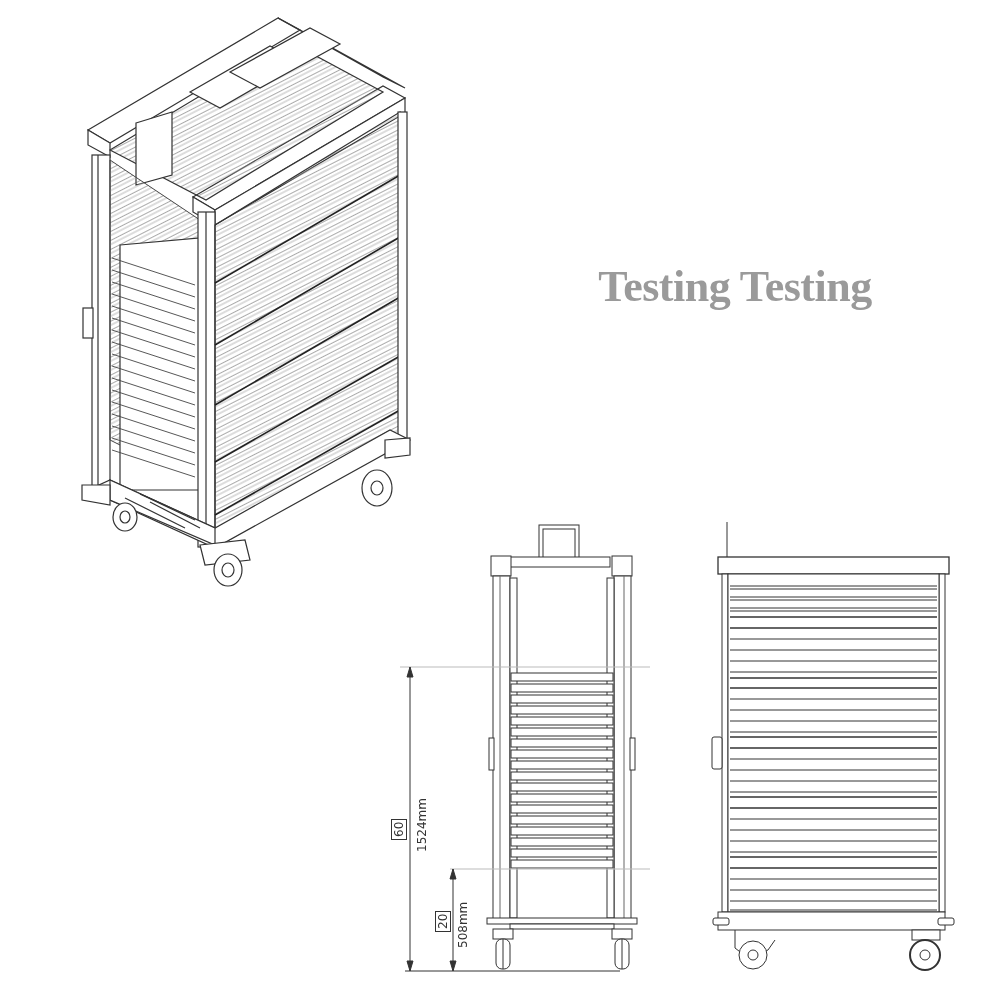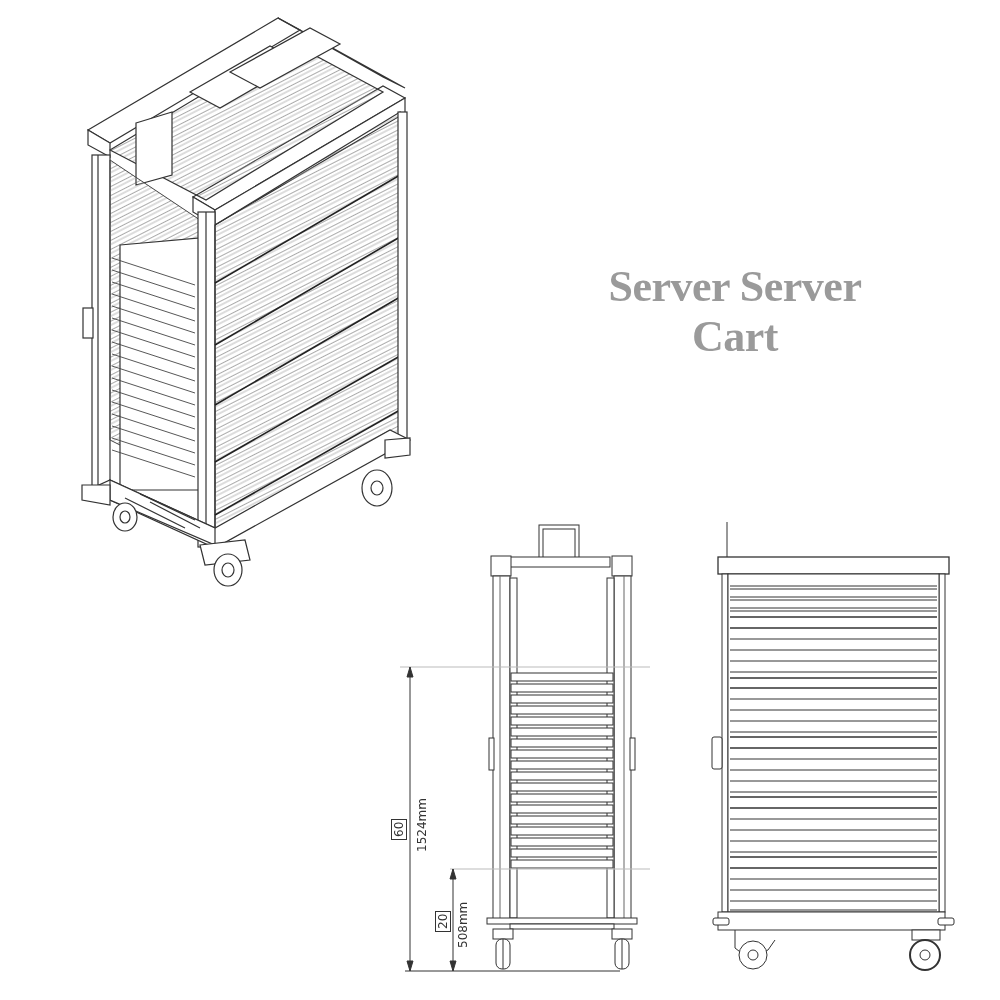--- a/index.html
+++ b/index.html
@@ -15,22 +15,21 @@
   .dim-label {
     position: absolute; color: #333; font-family: "DejaVu Sans", sans-serif;
     font-size: 12px; transform-origin: left top; white-space: nowrap;
   }
   .dim-bracket { border: 1px solid #333; padding: 0 2px; margin-right: 6px; }
 </style>
 </head>
 <body>
 
 <div class="title">
-  <div>Server Server</div>
-  <div>Cart</div>
+  <div>Testing Testing</div>
 </div>
 
 <svg width="1000" height="1000" viewBox="0 0 1000 1000">
   <defs>
     <pattern id="slats" width="8" height="8" patternUnits="userSpaceOnUse" patternTransform="rotate(-27)">
       <line x1="0" y1="0" x2="8" y2="0" stroke="#555" stroke-width="1"></line>
       <line x1="0" y1="4" x2="8" y2="4" stroke="#aaa" stroke-width="0.8"></line>
     </pattern>
   </defs>
 

